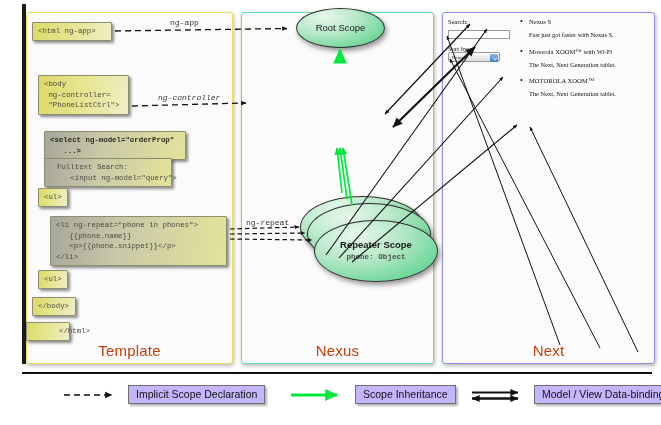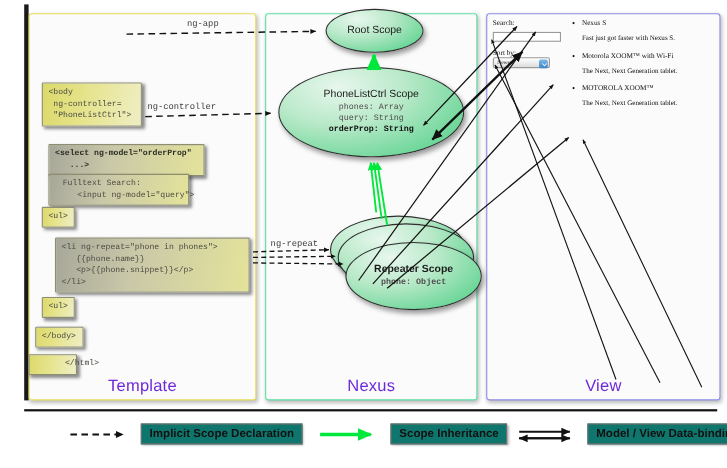--- a/index.html
+++ b/index.html
@@ -16,21 +16,21 @@
   .frame-left { position:absolute; left:22px; top:4px; width:4px; height:360px; background:#1a1a1a; }
 
   
   .panel { position:absolute; background:#fbfbfb; border-radius:3px;
            box-shadow:1px 2px 4px rgba(0,0,0,.28); }
   .panel-template { left:26px;  top:12px; width:207px; height:352px; border:1.5px solid #e8e05a; }
   .panel-model    { left:241px; top:12px; width:193px; height:352px; border:1.5px solid #5fe0a6; }
   .panel-view     { left:442px; top:12px; width:213px; height:352px; border:1.5px solid #8e8ee6; }
 
   .panel-label { position:absolute; bottom:4px; left:0; right:0; text-align:center;
-                 font-size:15px; color:#6d28d9; letter-spacing:.2px; }
+                 font-size:15px; color:#c2410c; letter-spacing:.2px; }
 
   
   .codebox {
     position:absolute;
     font-family:"Liberation Mono", monospace;
     font-size:7.4px; line-height:1.42;
     color:#4a4a42;
     padding:3px 5px 3px 5px;
     white-space:pre;
     border:1px solid #8d8d70;
@@ -83,42 +83,43 @@
 
   
   .conn-label { position:absolute; font-family:"Liberation Mono", monospace;
                 font-size:8px; color:#3a3a3a; }
 
   
   .legend-rule { position:absolute; left:22px; top:372px; width:630px; height:0;
                  border-top:2.2px solid #111; }
   .legend { position:absolute; left:22px; top:382px; width:633px; height:30px; }
   .legend-item { position:absolute; display:flex; align-items:center; }
-  .legend-box { border:1px solid #6f6f6f; background:#0f766e;
+  .legend-box { border:1px solid #6f6f6f; background:#c4b5fd;
                 font-size:10.5px; color:#111; padding:2px 7px 3px;
-                box-shadow:1.5px 1.5px 2px rgba(0,0,0,.3); white-space:nowrap;font-weight:bold; }
+                box-shadow:1.5px 1.5px 2px rgba(0,0,0,.3); white-space:nowrap; }
   .legend-gfx { width:62px; height:16px; position:relative; margin-right:6px; }
 </style>
 </head>
 <body>
 
 <div id="root">
 
   <div class="frame-left"></div>
 
   <div class="panel panel-template">
     <div class="panel-label">Template</div>
   </div>
   <div class="panel panel-model">
     <div class="panel-label">Nexus</div>
   </div>
   <div class="panel panel-view">
-    <div class="panel-label">View</div>
-  </div>
-
+    <div class="panel-label">Next</div>
+  </div>
+
+  <div class="codebox" style="left:32px;  top:22px;  width:80px;">&lt;html ng-app&gt;</div>
   <div class="codebox" style="left:38px;  top:75px;  width:91px;">&lt;body
  ng-controller=
  "PhoneListCtrl"&gt;</div>
   <div class="codebox grey bold" style="left:44px; top:131px; width:142px;">&lt;select ng-model="orderProp"
    ...&gt;</div>
   <div class="codebox grey" style="left:44px;  top:158px; width:128px;padding-left:12px;">Fulltext Search:
    &lt;input ng-model="query"&gt;</div>
   <div class="codebox" style="left:38px;  top:188px; width:30px;">&lt;ul&gt;</div>
   <div class="codebox grey" style="left:50px;  top:216px; width:177px;">&lt;li ng-repeat="phone in phones"&gt;
    {{phone.name}}
@@ -126,25 +127,20 @@
 &lt;/li&gt;</div>
   <div class="codebox" style="left:38px;  top:270px; width:30px;">&lt;ul&gt;</div>
   <div class="codebox" style="left:32px;  top:297px; width:44px;">&lt;/body&gt;</div>
   <div class="codebox" style="left:26px;  top:322px; width:44px;padding-left:32px;">&lt;/html&gt;</div>
 
   <div class="ellipse" style="left:296px; top:8px; width:89px; height:40px;">
     <div class="ell-title">Root
 Scope</div>
   </div>
 
-  <div class="ellipse" style="left:253px; top:61px; width:169px; height:82px;">
-    <div class="ell-title">PhoneListCtrl
-Scope</div>
-    <div class="ell-props"><span>phones: Array</span><br><span>query: String</span><br><b>orderProp: String</b></div>
-  </div>
 
   <div class="ellipse" style="left:300px; top:196px; width:124px; height:62px;"></div>
   <div class="ellipse" style="left:307px; top:203px; width:124px; height:62px;"></div>
   <div class="ellipse" style="left:314px; top:220px; width:124px; height:62px;font-weight:bold;">
     <div class="ell-title">Repeater
 Scope</div>
     <div class="ell-props">phone: Object</div>
   </div>
 
   <div class="view-inner">
@@ -235,21 +231,21 @@
     </g>
     <g>
       <path d="M600,348 L450,59" stroke="#111" stroke-width="1.0" fill="none" marker-end="url(#ah-thin)"></path>
     </g>
     <g>
       <path d="M638,352 L530,127" stroke="#111" stroke-width="1.0" fill="none" marker-end="url(#ah-thin)"></path>
     </g>
   </svg>
 
   <div class="conn-label" style="left:170px; top:18px;text-align:right;">ng-app</div>
-  <div class="conn-label" style="left:134px; top:93px;">ng-controller</div>
+  <div class="conn-label" style="left:158px; top:93px;font-style:italic;">ng-controller</div>
   <div class="conn-label" style="left:246px; top:218px;">ng-repeat</div>
 
   <div class="legend-rule"></div>
   <div class="legend">
 
     <div class="legend-item" style="left:38px; top:3px;">
       <span class="legend-gfx">
         <svg width="62" height="16" viewBox="0 0 62 16">
           <defs>
               <marker id="lg-a" viewBox="0 0 10 10" refX="8.5" refY="5" markerWidth="5" markerHeight="5" orient="auto">

